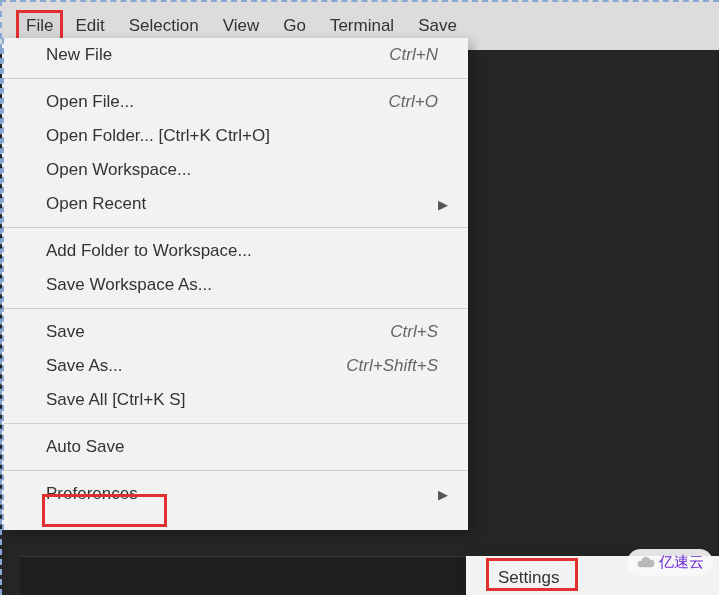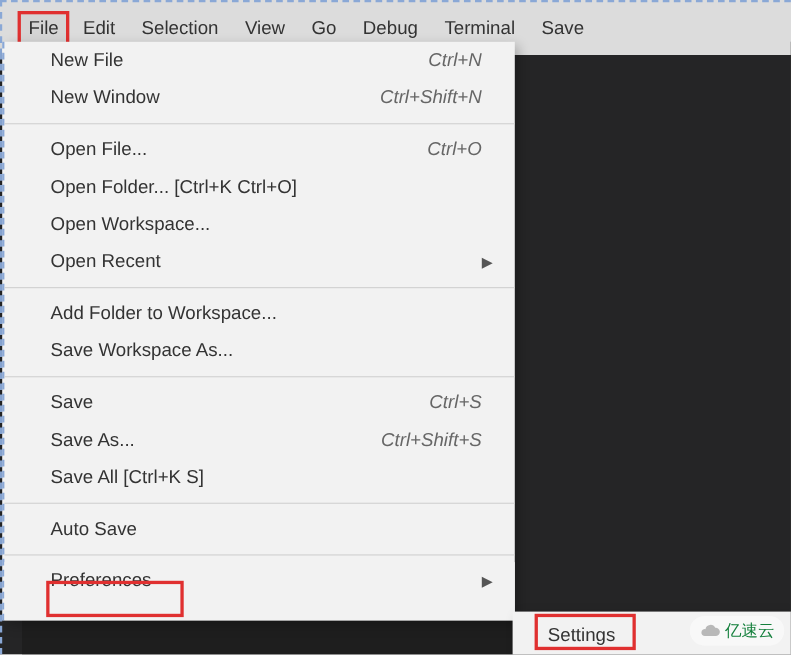--- a/index.html
+++ b/index.html
@@ -163,23 +163,23 @@
       bottom: 0;
       left: 18px;
       right: 0;
       height: 39px;
       background: #1e1e1e;
       border-top: 1px solid #3a3a3a;
     }
     .watermark {
       position: absolute;
       right: 6px;
-      bottom: 8px;
+      bottom: 19px;
       z-index: 40;
-      color: #15803d;
+      color: #6d28d9;
       font-size: 15px;
       display: flex;
       align-items: center;
       gap: 4px;
       background: rgba(248,248,248,0.9);
       padding: 4px 9px;
       border-radius: 14px;
     }
     .watermark svg { width: 19px; height: 19px; }
     .download-icon {
@@ -190,21 +190,20 @@
   </style>
 </head>
 <body>
 
 <div class="menubar">
   <div class="menubar-item red-box red-box-menubar highlighted">File</div>
   <div class="menubar-item">Edit</div>
   <div class="menubar-item">Selection</div>
   <div class="menubar-item">View</div>
   <div class="menubar-item">Go</div>
-  <div class="menubar-item">Debug</div>
   <div class="menubar-item">Terminal</div>
   <div class="menubar-item">Save</div>
 </div>
 
 <div class="content-area">
   <div class="ext-panel">
     <div class="ext-id">ef.vetur</div>
     <div class="ext-row">
       <span class="download-icon">
         <svg viewBox="0 0 24 24" fill="none" stroke="#ddd" stroke-width="2.2">
@@ -223,24 +222,20 @@
   </div>
   <div class="bottom-strip"></div>
 </div>
 
 <div class="dropdown">
 
   <div class="menu-item">
     <span>New File</span>
     <span class="shortcut">Ctrl+N</span>
   </div>
-  <div class="menu-item">
-    <span>New Window</span>
-    <span class="shortcut">Ctrl+Shift+N</span>
-  </div>
   <div class="menu-separator"></div>
 
   <div class="menu-item">
     <span>Open File...</span>
     <span class="shortcut">Ctrl+O</span>
   </div>
   <div class="menu-item">
     <span>Open Folder... [Ctrl+K Ctrl+O]</span>
   </div>
   <div class="menu-item">

